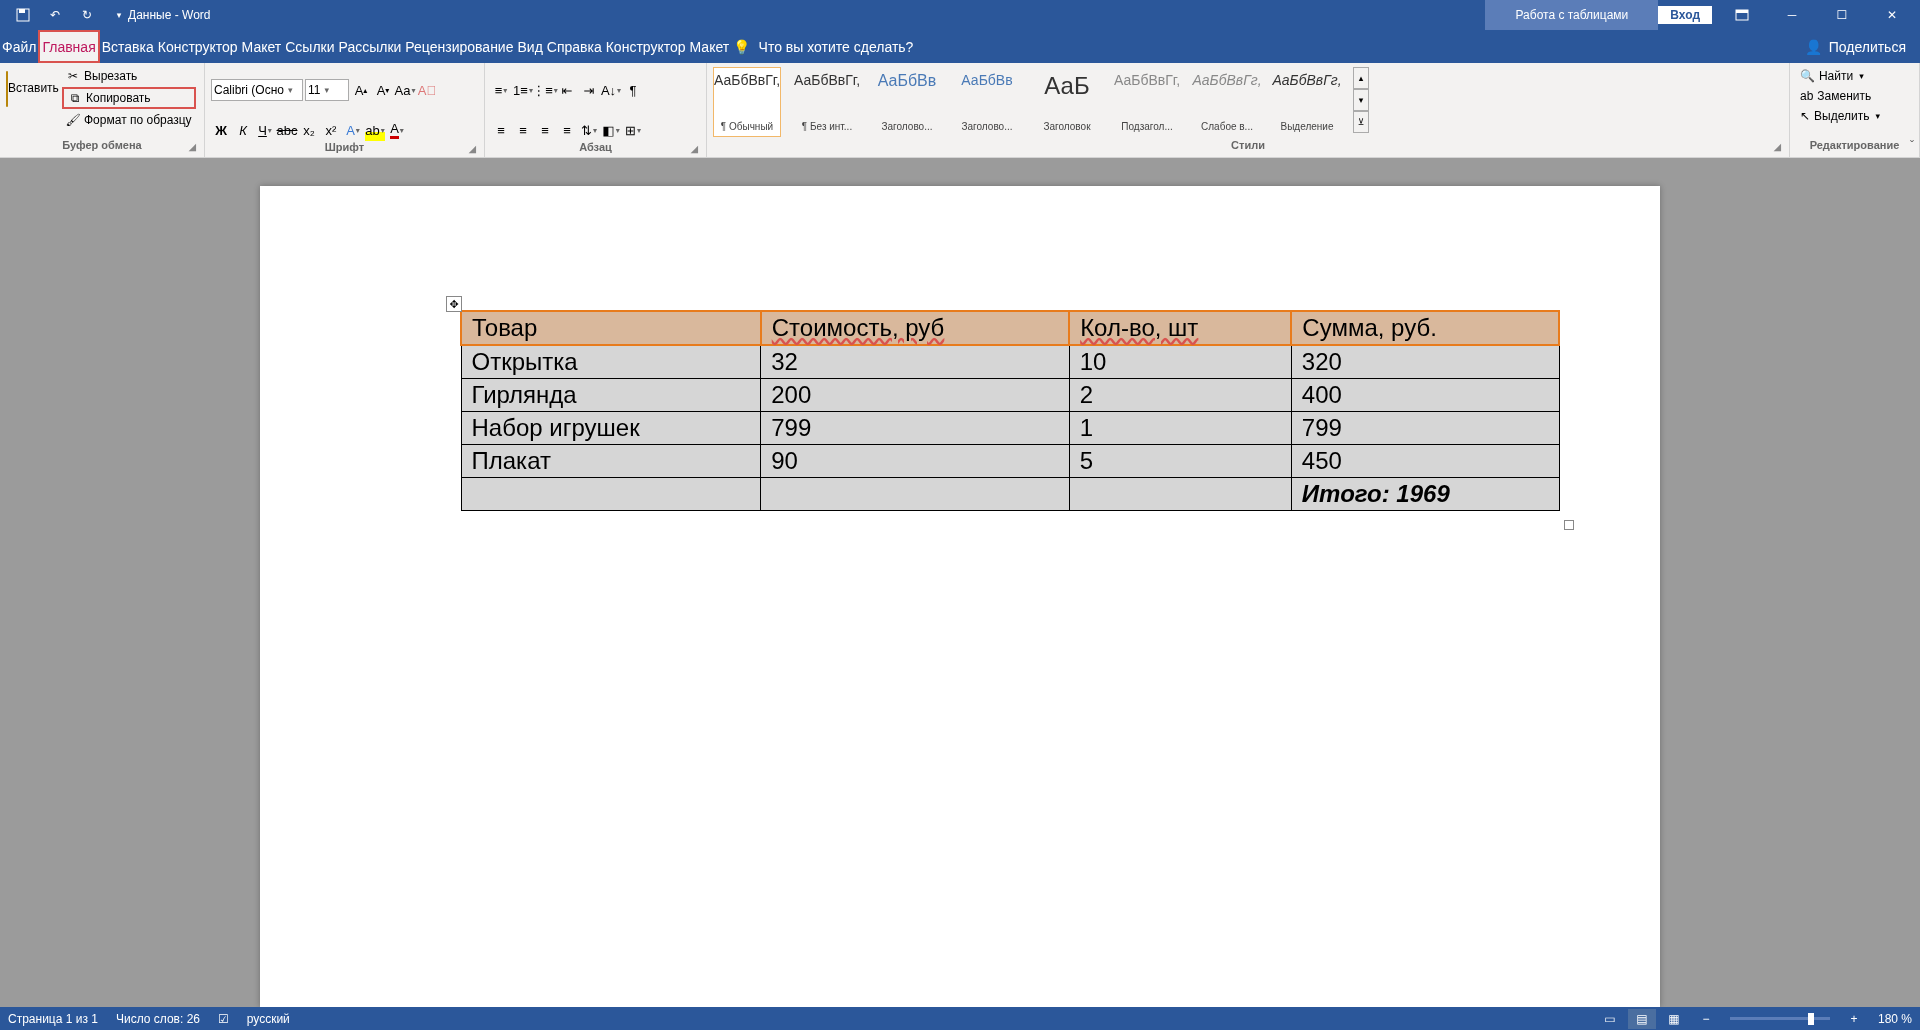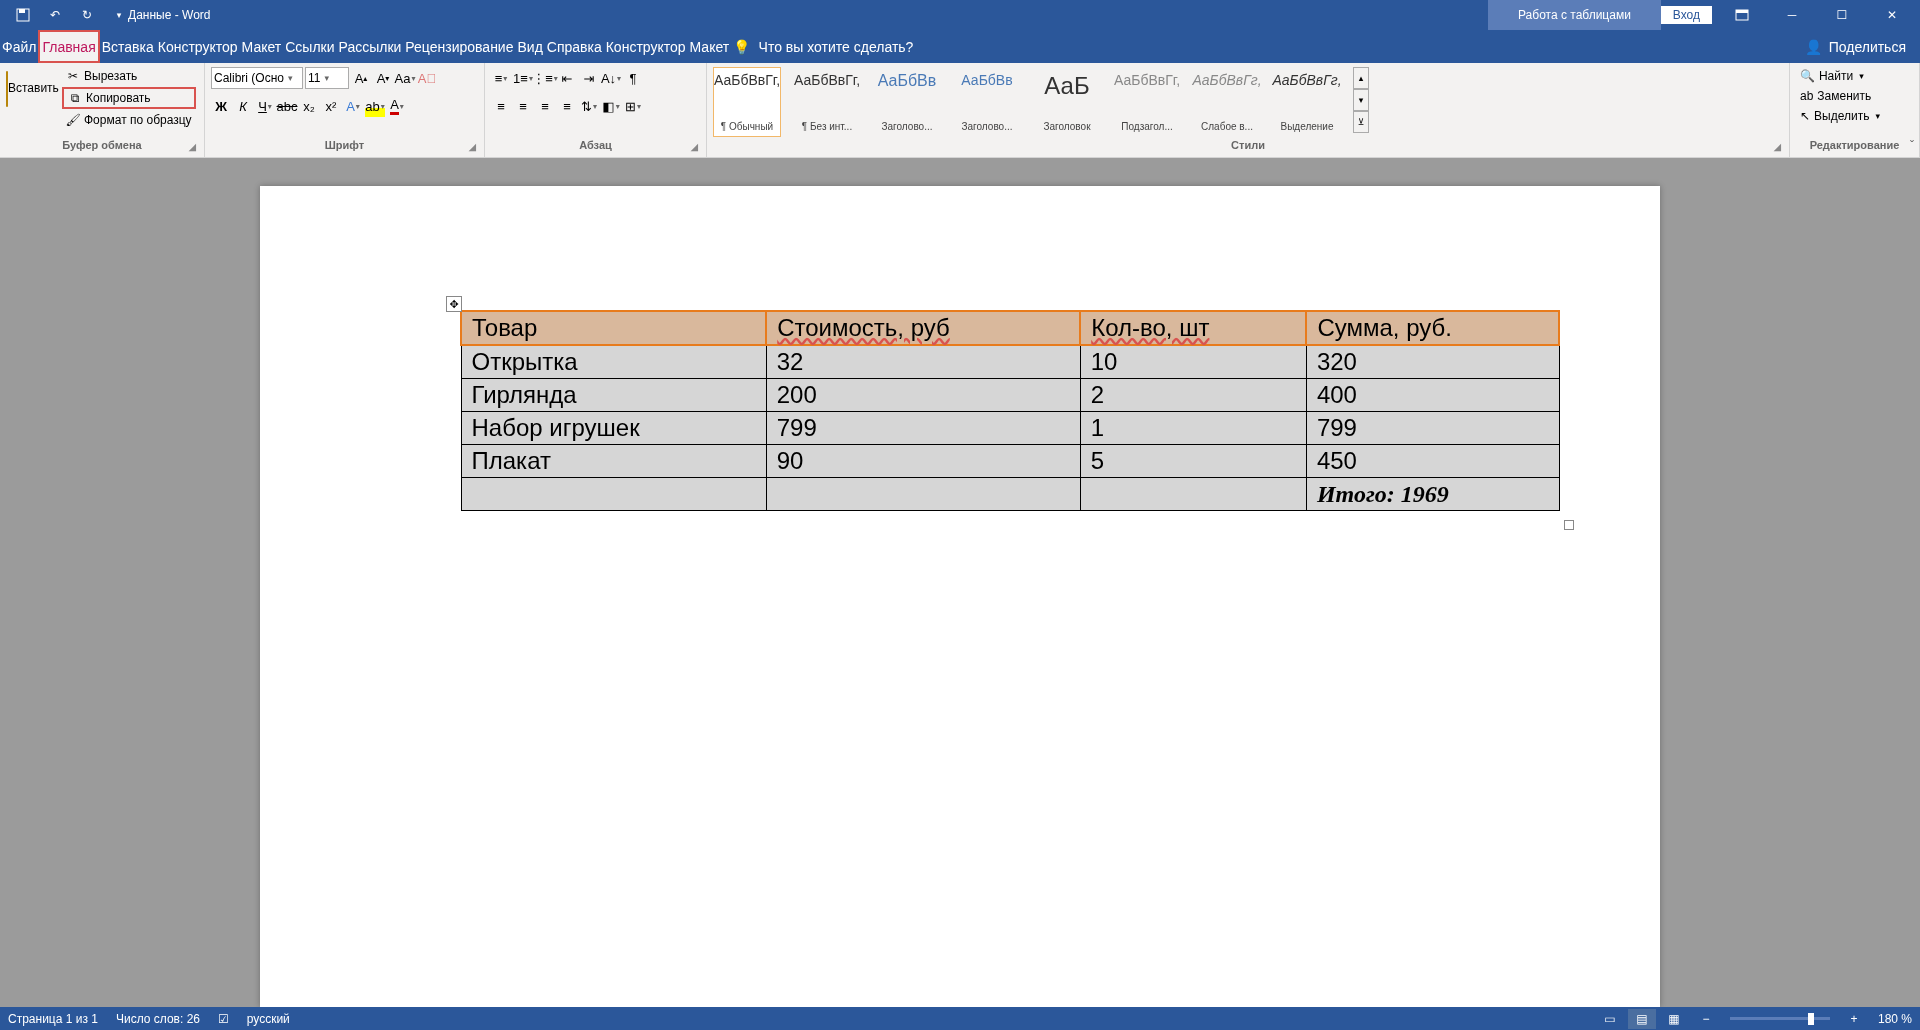--- a/index.html
+++ b/index.html
@@ -5,21 +5,21 @@
 * { box-sizing: border-box; margin: 0; padding: 0; font-family: "Segoe UI", Arial, sans-serif; }
 body { background: #f3f3f3; overflow: hidden; width: 1920px; height: 1030px; }
 
 
 .titlebar { background: #2b579a; height: 30px; display: flex; align-items: center; color: #fff; font-size: 12px; }
 .qat { display: flex; align-items: center; gap: 14px; padding-left: 14px; }
 .qat-btn { width: 18px; height: 18px; display: flex; align-items: center; justify-content: center; cursor: pointer; }
 .title-center { flex: 1; text-align: left; }
 .title-tab { background: #5b7db8; padding: 0 30px; height: 30px; display: flex; align-items: center; color: #fff; font-size: 12px; margin-left: 230px; }
 .title-right { display: flex; align-items: center; gap: 10px; padding-right: 8px; }
-.signin-btn { background: #fff; color: #2b579a; padding: 2px 12px; font-size: 12px; cursor: pointer; }
+.signin-btn { background: #fff; color: #2b579a; padding: 2px 12px; font-size: 12px; cursor: pointer; font-weight: bold; }
 .win-btn { width: 40px; height: 30px; display: flex; align-items: center; justify-content: center; cursor: pointer; }
 
 
 .tabs { background: #2b579a; height: 33px; display: flex; align-items: stretch; color: #fff; font-size: 14px; }
 .tab { padding: 0 2px; display: flex; align-items: center; cursor: pointer; }
 .tab.active { background: #f3f2f1; color: #be185d; }
 .tab.highlighted { border: 2px solid #d9534f; }
 .tabs-right { margin-left: auto; display: flex; align-items: center; padding-right: 14px; gap: 6px; }
 
 
@@ -31,21 +31,21 @@
 
 
 .paste-col { display: flex; align-items: center; width: 50px; cursor: pointer; }
 .paste-icon { width: 32px; height: 36px; background: linear-gradient(#fff,#fff); border: 1px solid #b8860b; border-top: 4px solid #b8860b; border-radius: 2px; margin-top: 4px; }
 .clip-items { display: flex; flex-direction: column; gap: 2px; font-size: 12px; }
 .clip-item { display: flex; align-items: center; gap: 4px; padding: 2px 4px; cursor: pointer; }
 .clip-item.highlighted { border: 2px solid #d9534f; }
 .mini-icon { width: 14px; height: 14px; display: inline-flex; align-items: center; justify-content: center; }
 
 
-.font-row { display: flex; gap: 2px; align-items: center; }
+.font-row { display: flex; gap: 2px; align-items: center; margin-top: 12px; }
 .font-combo { background: #fff; border: 1px solid #ababab; height: 22px; font-size: 12px; padding: 0 2px; display: flex; align-items: center; }
 .combo-arrow { margin-left: 4px; font-size: 9px; color: #666; }
 .btn-sm { width: 20px; height: 22px; display: flex; align-items: center; justify-content: center; cursor: pointer; font-size: 13px; }
 .btn-sm.with-arrow::after { content: "▾"; font-size: 8px; margin-left: 1px; color: #666; }
 
 
 .styles-gallery { display: flex; gap: 12px; flex: 1; }
 .style-item { width: 68px; height: 70px; border: 1px solid transparent; display: flex; flex-direction: column; align-items: center; justify-content: space-between; padding: 4px 2px; cursor: pointer; font-size: 11px; color: #444; }
 .style-item.active { border-color: #f2b869; background:#fff; }
 .style-preview { font-size: 14px; color: #333; }
@@ -67,21 +67,21 @@
 .page { background:#fff; width:1400px; min-height:790px; box-shadow:0 0 6px rgba(0,0,0,0.3); position:relative; padding:124px 200px 40px 200px; }
 
 
 .tbl-move { position:absolute; left:186px; top:110px; width:16px;height:16px;border:1px solid #888;background:#fff;display:flex;align-items:center;justify-content:center;font-size:11px;cursor:move; }
 .tbl-resize { position:absolute; width:10px;height:10px;border:1px solid #888;background:#fff; }
 table.doc-table { border-collapse:collapse; width:1100px; font-family: Calibri, sans-serif; }
 table.doc-table td, table.doc-table th { border:1px solid #000; padding:2px 10px; font-size:24px; text-align:left; height:33px; }
 table.doc-table thead th { background:#d9b89c; font-weight:400; border:2px solid #e87b1c; border-bottom:2px solid #e87b1c; }
 table.doc-table tbody td { background:#d6d6d6; }
 table.doc-table tfoot td { background:#d6d6d6; }
-.total-cell { font-weight:700; font-style:italic;font-family:Liberation Serif, serif; }
+.total-cell { font-weight:700; font-style:italic; }
 .redunderline { border-bottom: 2px wavy #d9534f; text-decoration: underline wavy #d9534f; }
 
 
 .statusbar { background:#2b579a; height:23px; color:#fff; font-size:12px; display:flex; align-items:center; padding:0 8px; gap:18px; }
 .status-right { margin-left:auto; display:flex; align-items:center; gap:4px; }
 .view-btn { width:28px;height:20px;display:flex;align-items:center;justify-content:center;cursor:pointer; }
 .view-btn.active { background:#4a6ea0; }
 .zoom-slider { width:100px; height:3px; background:#5b7db8; position:relative; margin:0 6px; }
 .zoom-thumb { position:absolute; top:-4px; width:6px; height:12px; background:#fff; left:78px; }
 </style>

